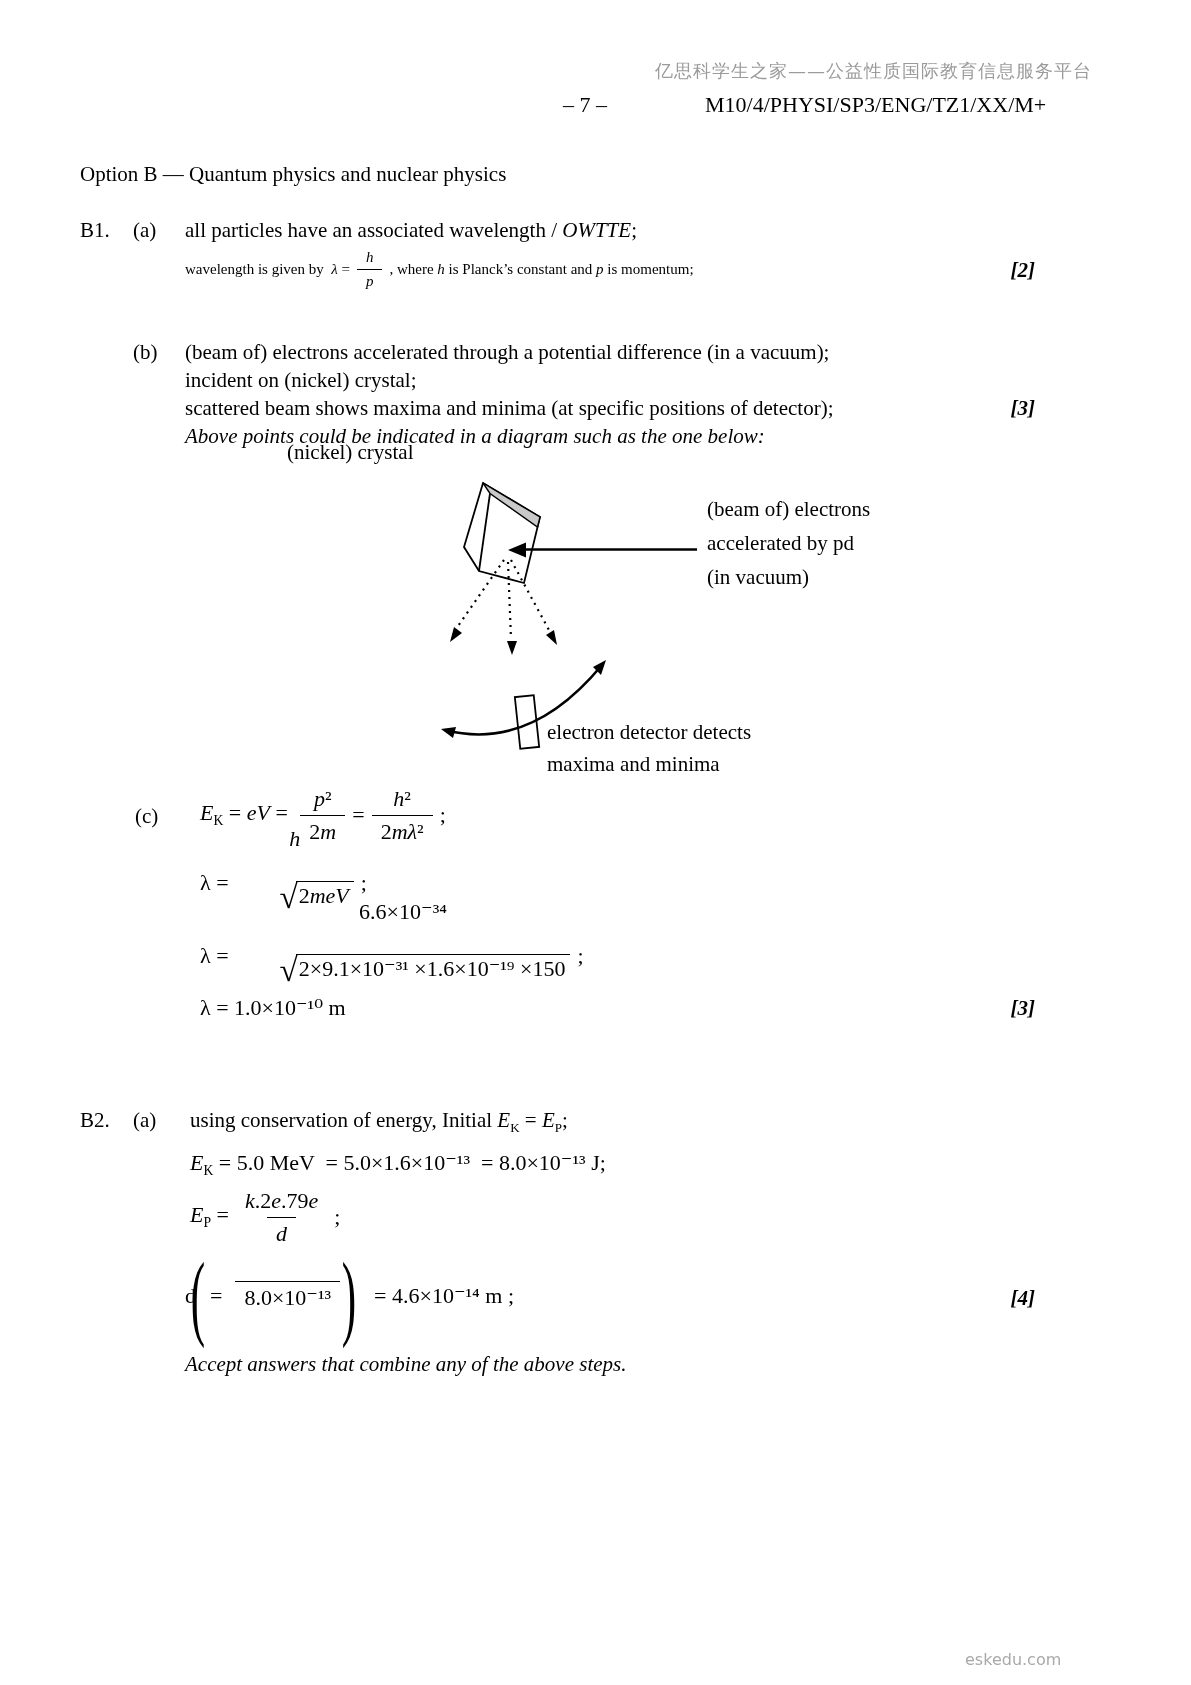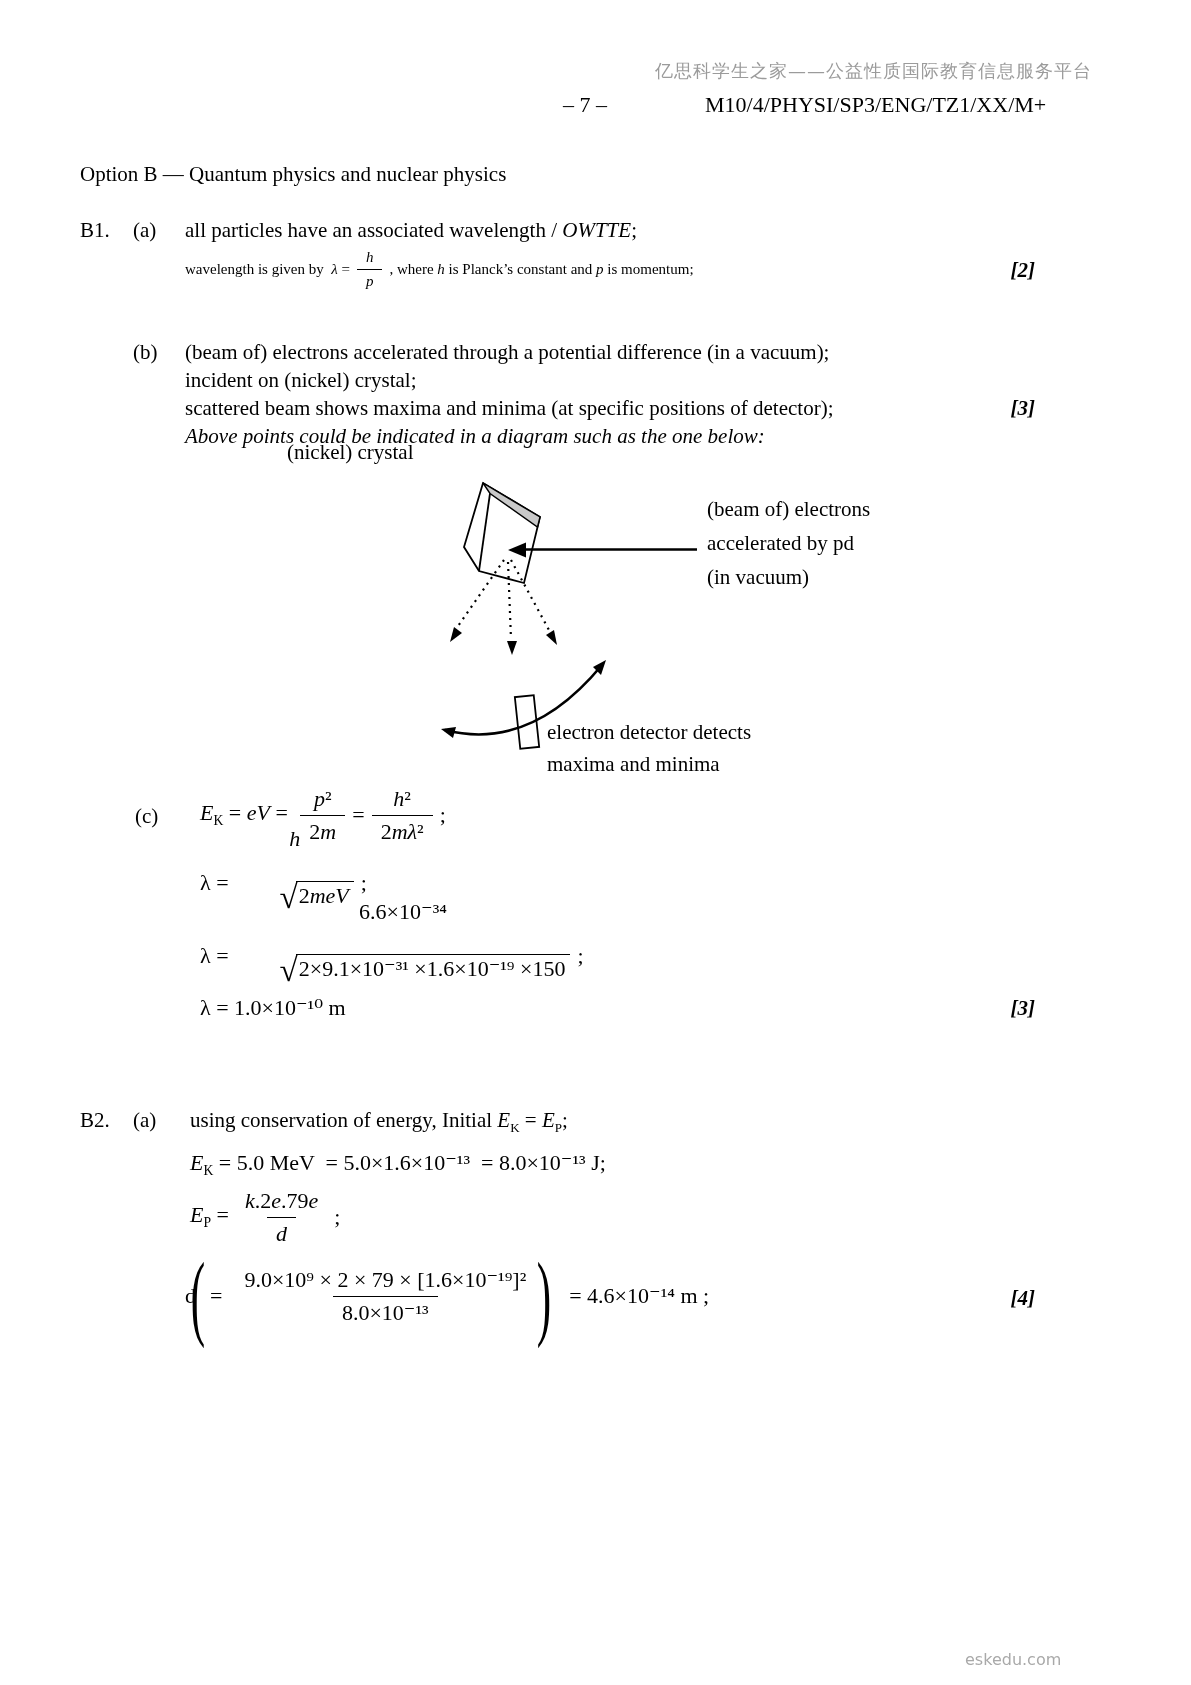--- a/index.html
+++ b/index.html
@@ -153,24 +153,24 @@
       <span class="den"><span class="it">d</span></span>
     </span>
     <span>;</span>
   </div>
 
   <div class="feq" style="left:185px;top:1248px;height:96px;">
     <span>d</span>
     <span class="bp">(</span>
     <span style="margin:0 6px 0 10px;">=</span>
     <span class="frac">
-      <span class="num">9.0×10⁹ × 2 × 79 × [1.6×10⁻¹⁹]²</span>
       <span class="den">8.0×10⁻¹³</span>
     </span>
     <span class="bp">)</span>
     <span style="margin-left:23px;">= 4.6×10⁻¹⁴ m ;</span>
   </div>
   <div class="marks" style="top:1286px;">[4]</div>
 
+  <div class="abs t21 italic" style="left:185px;top:1352px;">Accept answers that combine any of the above steps.</div>
 
   <div class="abs footer" style="left:965px;top:1650px;">eskedu.com</div>
 
 </div>
 
 </body></html>

